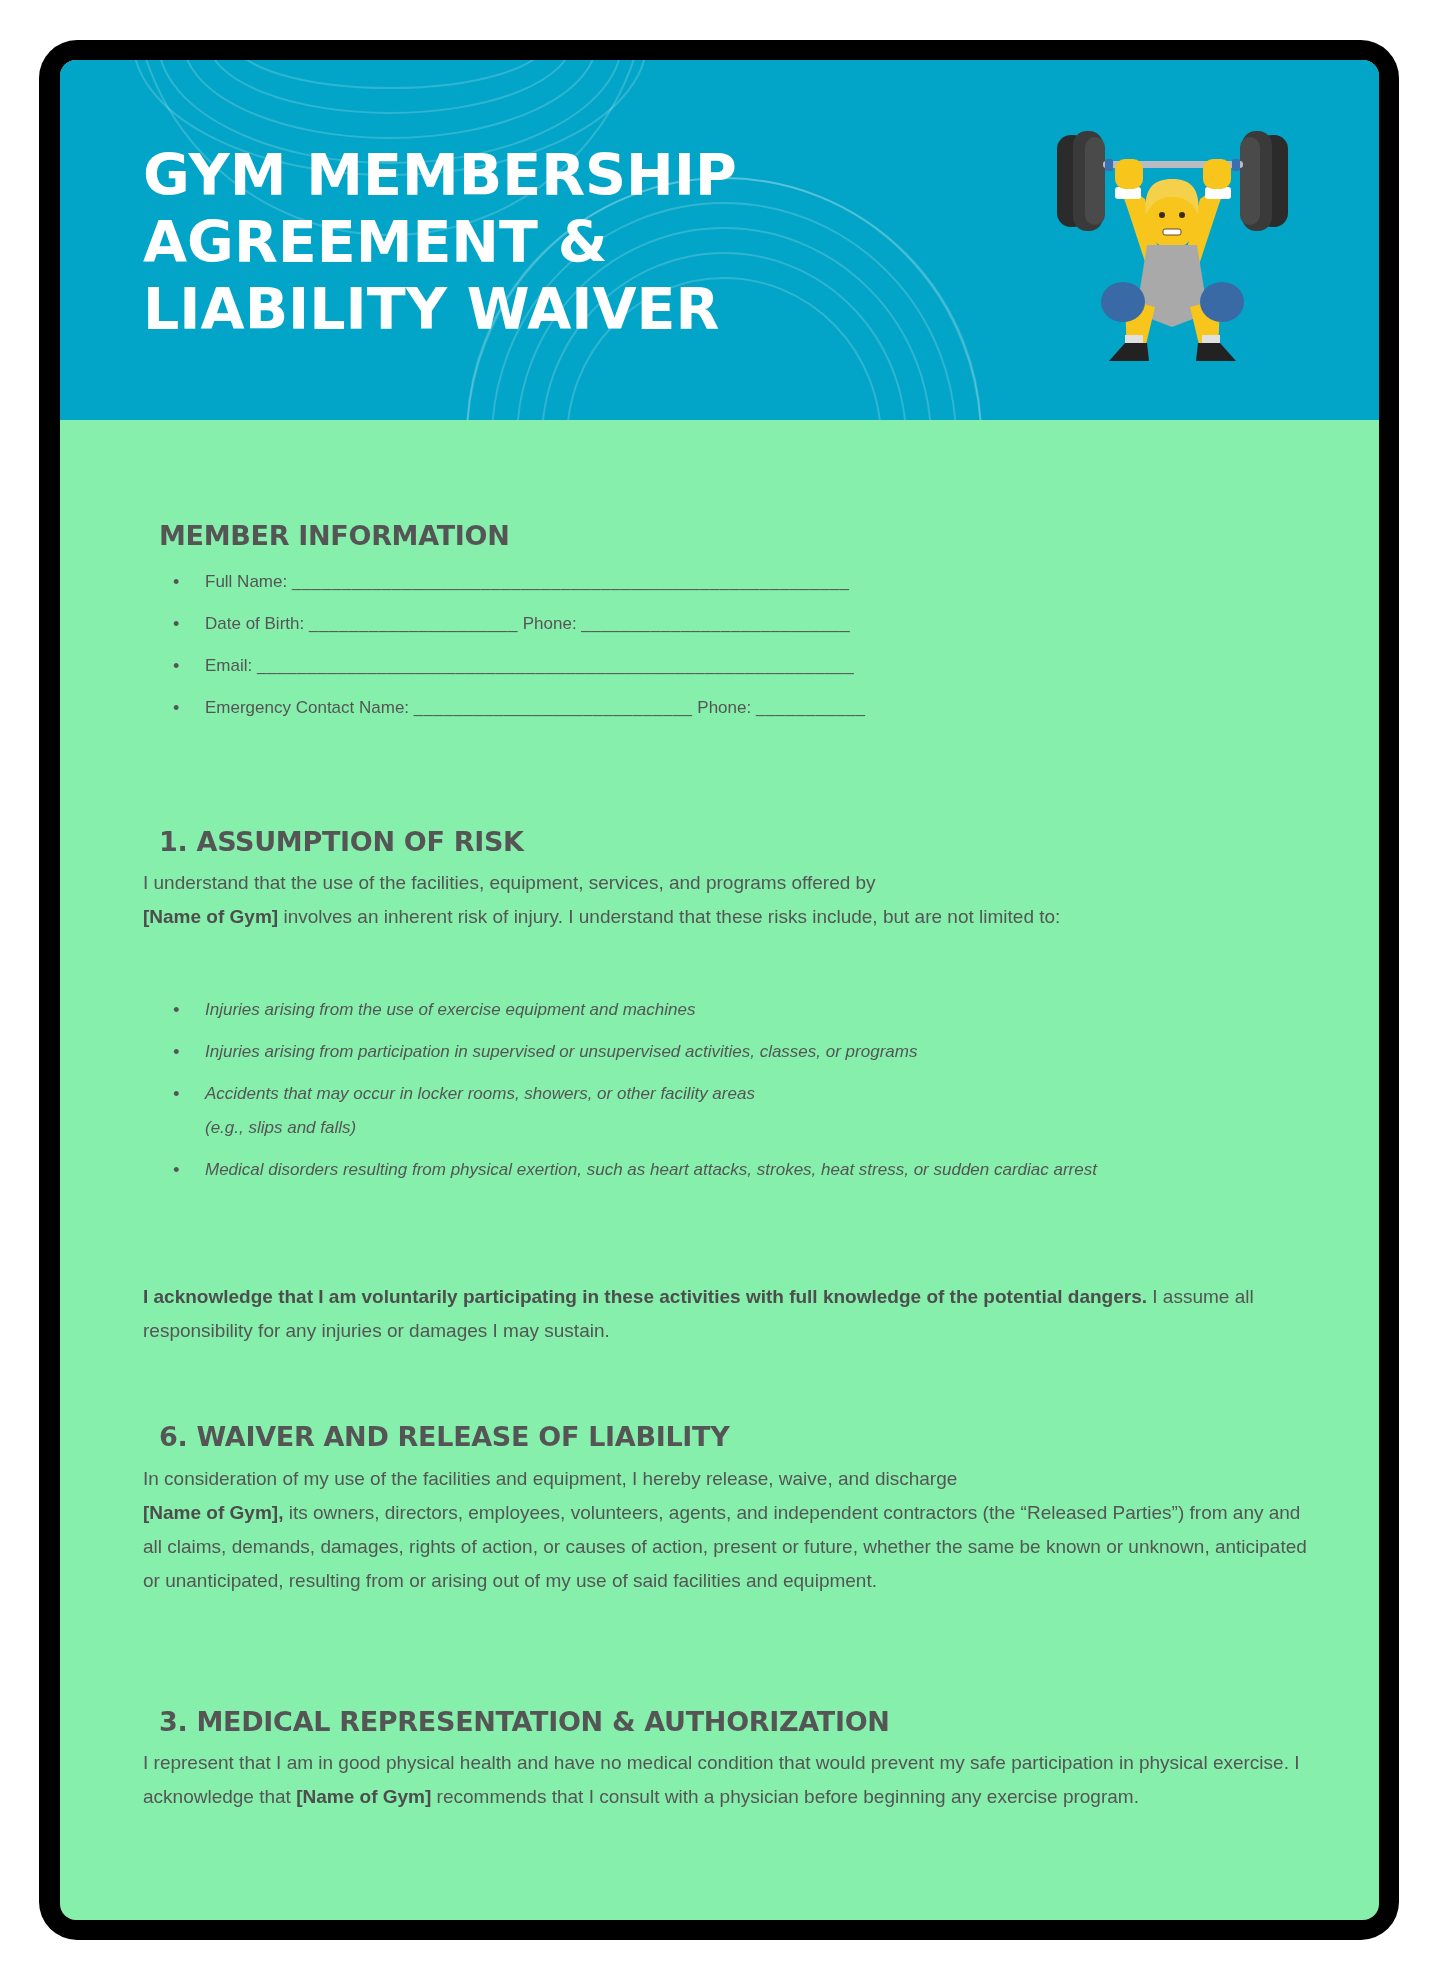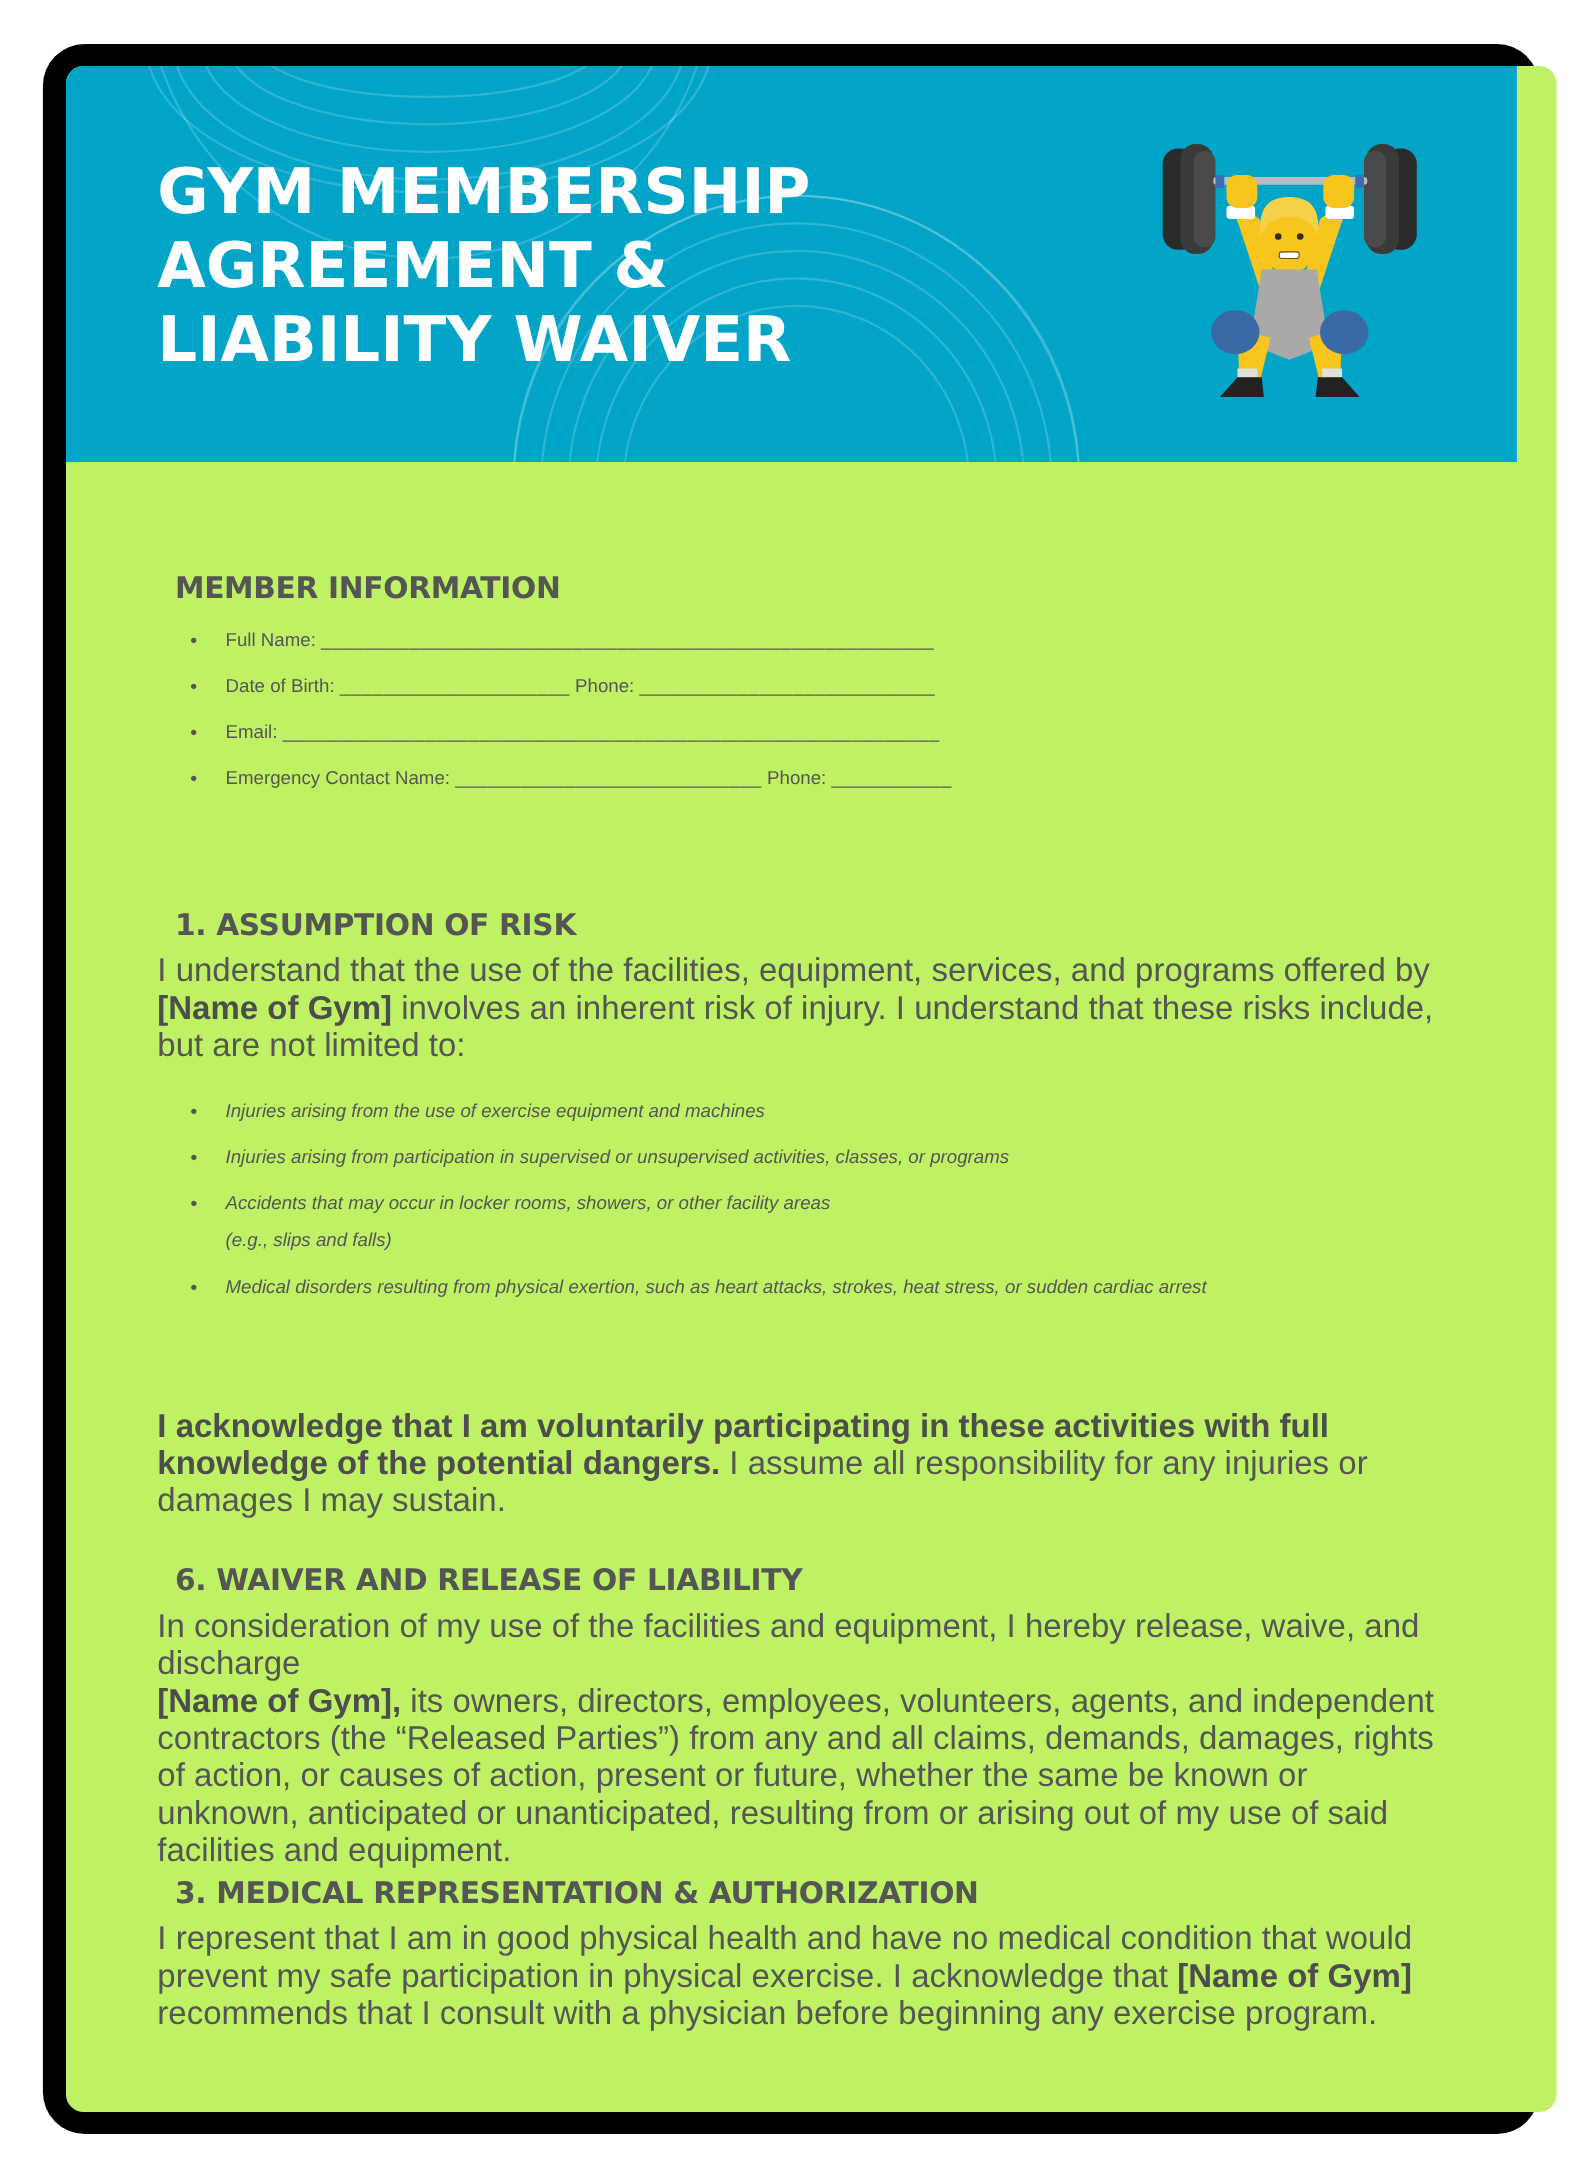--- a/index.html
+++ b/index.html
@@ -6,21 +6,21 @@
   body {
     width: 1440px; height: 1980px; background: #ffffff; position: relative; overflow: hidden;
     font-family: "Liberation Sans", "DejaVu Sans", sans-serif;
   }
   .frame {
     position: absolute; left: 39px; top: 40px; width: 1360px; height: 1900px;
     background: #000000; border-radius: 38px;
   }
   .page {
     position: absolute; left: 60px; top: 60px; width: 1319px; height: 1860px;
-    background: #bef264; border-radius: 16px; overflow: hidden; padding-left: 36px;
+    background: #86efac; border-radius: 16px; overflow: hidden;
   }
   .header {
     position: absolute; left: 0; top: 0; width: 1319px; height: 360px;
     background: #02A5C8; overflow: hidden;
   }
   .header svg.arcs { position: absolute; left: 0; top: 0; }
   .title {
     position: absolute; left: 83px; top: 82px; margin: 0;
     color: #ffffff; font-family: "DejaVu Sans", sans-serif; font-weight: bold;
     font-size: 57px; line-height: 67px; letter-spacing: 0px;
@@ -30,21 +30,21 @@
 
   .content {
     position: absolute; left: 83px; top: 0; width: 1180px; color: #555555;
     font-family: "Liberation Sans", sans-serif;
   }
   .h2 {
     position: absolute; left: 0; margin: 16px; font-family: "DejaVu Sans", sans-serif;
     font-weight: bold; font-size: 27px; color: #555555; white-space: nowrap; letter-spacing: -0.3px;
   }
   .p {
-    position: absolute; left: 0; margin: 0; font-size: 30px; line-height: 34px; color: #555555;
+    position: absolute; left: 0; margin: 0; font-size: 19px; line-height: 34px; color: #555555;
     width: 1180px;
   }
   .p b { color: #4d4d4d; }
   ul.list { position: absolute; left: 0; margin: 0; padding: 0; list-style: none; width: 1180px; }
   ul.list li {
     position: relative; padding-left: 62px; font-size: 17px; line-height: 34px; color: #555555;
   }
   ul.list li::before {
     content: "\2022"; position: absolute; left: 30px; top: 0; font-size: 18px; color: #555555;
   }

